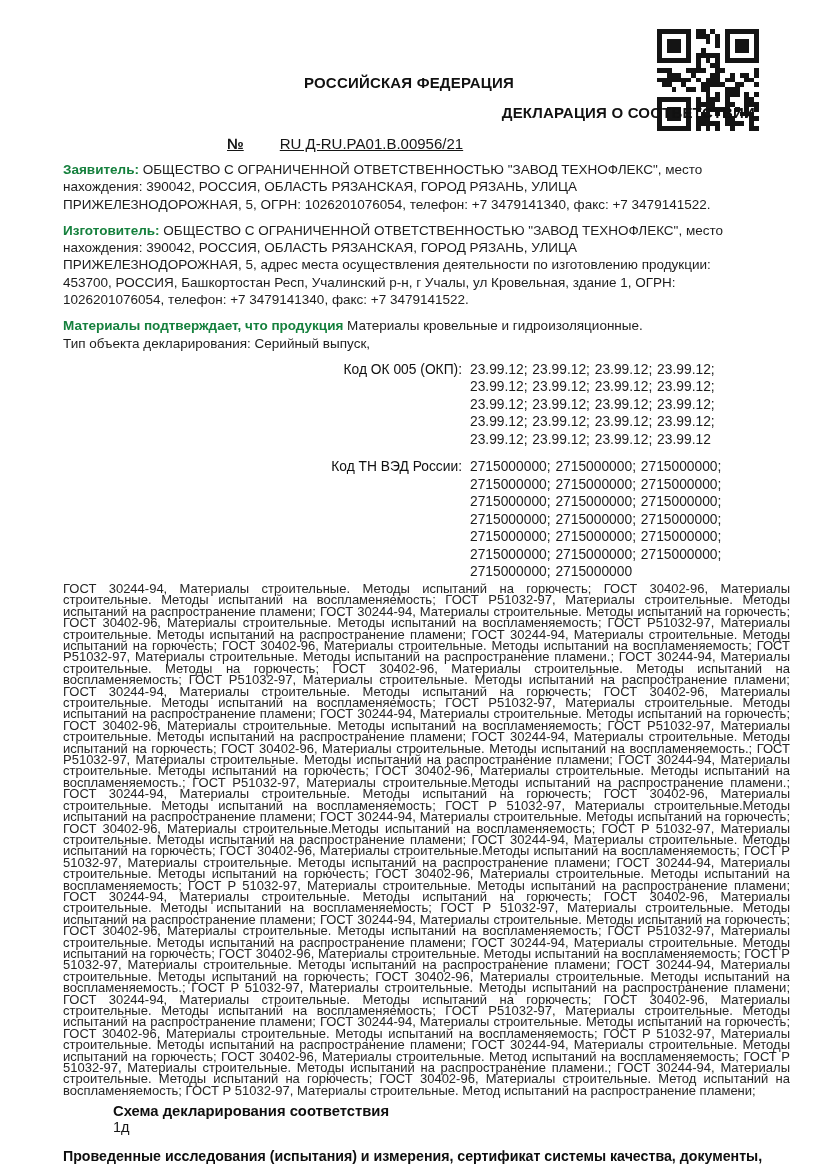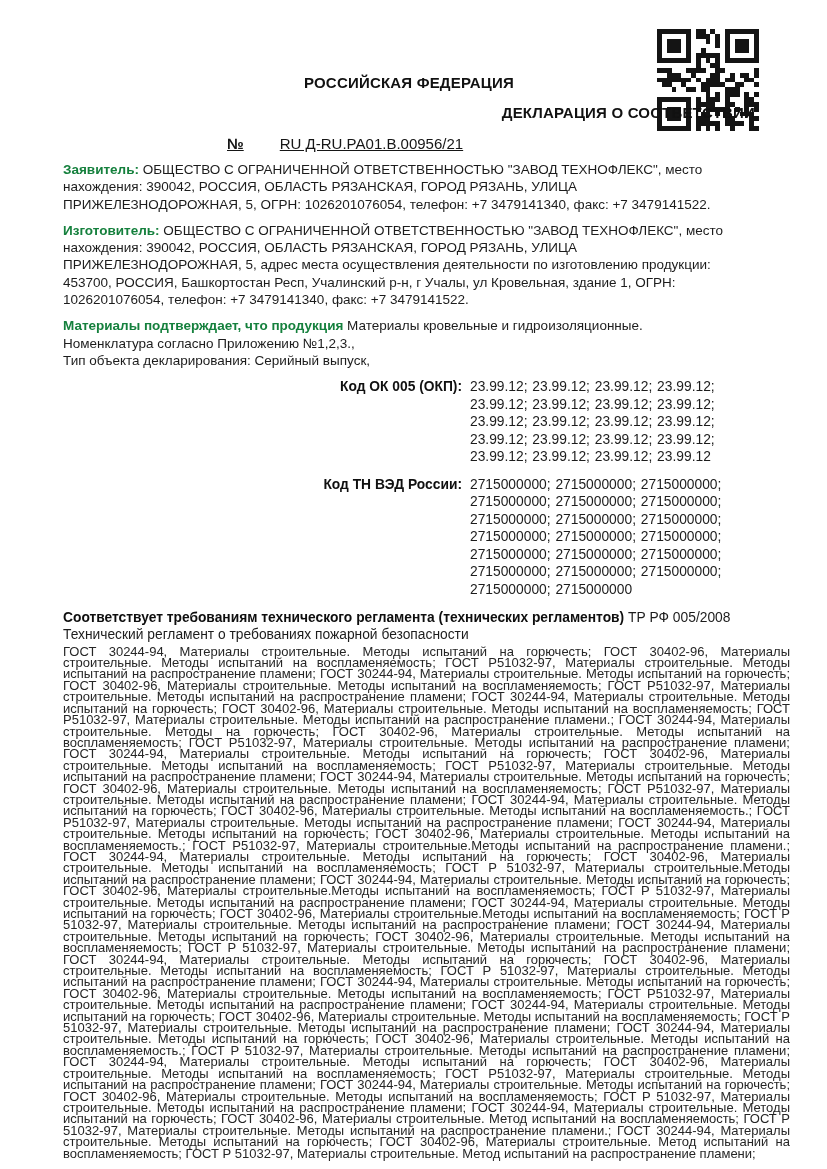--- a/index.html
+++ b/index.html
@@ -32,21 +32,21 @@
   p.para{
     margin:9px 0 0 0;width:692px;
     font-size:13.5px;line-height:17.3px;color:#1c1c1c;
   }
   p.para b{color:#15803d;}
   .sub-line{width:692px;font-size:13.5px;line-height:17.3px;color:#1c1c1c;}
   .codes{margin-top:9px;}
   .code-row{display:flex;margin-top:0;}
   .code-row + .code-row{margin-top:10px;}
   .code-label{
-    width:399px;text-align:right;font-weight:bold;
+    width:399px;text-align:right;font-weight:normal;
     font-size:13.8px;line-height:17.5px;color:#101010;flex:0 0 399px;
   }
   .code-values{
     margin-left:8px;width:300px;
     font-size:13.8px;line-height:17.5px;color:#1c1c1c;
     word-spacing:1px;
   }
   .compliance{
     margin:11px 0 0 0;width:727px;
     font-size:13.8px;line-height:17.2px;color:#1c1c1c;
@@ -323,35 +323,33 @@
 
   <div class="number-line">
     <span class="no">№</span><span>RU Д-RU.РА01.В.00956/21</span>
   </div>
 
   <p class="para"><b>Заявитель:</b> <span>ОБЩЕСТВО С ОГРАНИЧЕННОЙ ОТВЕТСТВЕННОСТЬЮ "ЗАВОД ТЕХНОФЛЕКС", место нахождения: 390042, РОССИЯ, ОБЛАСТЬ РЯЗАНСКАЯ, ГОРОД РЯЗАНЬ, УЛИЦА ПРИЖЕЛЕЗНОДОРОЖНАЯ, 5, ОГРН: 1026201076054, телефон: +7 3479141340, факс: +7 3479141522.</span></p>
 
   <p class="para"><b>Изготовитель:</b> <span>ОБЩЕСТВО С ОГРАНИЧЕННОЙ ОТВЕТСТВЕННОСТЬЮ "ЗАВОД ТЕХНОФЛЕКС", место нахождения: 390042, РОССИЯ, ОБЛАСТЬ РЯЗАНСКАЯ, ГОРОД РЯЗАНЬ, УЛИЦА ПРИЖЕЛЕЗНОДОРОЖНАЯ, 5, адрес места осуществления деятельности по изготовлению продукции: 453700, РОССИЯ, Башкортостан Респ, Учалинский р-н, г Учалы, ул Кровельная, здание 1, ОГРН: 1026201076054, телефон: +7 3479141340, факс: +7 3479141522.</span></p>
 
   <p class="para"><b>Материалы подтверждает, что продукция</b> <span>Материалы кровельные и гидроизоляционные.</span></p>
-  <div class="sub-line">Номенклатура согласно Приложению №1,2,3.,</div>
   <div class="sub-line">Тип объекта декларирования: Серийный выпуск,</div>
 
   <div class="codes">
     <div class="code-row">
       <div class="code-label">Код ОК 005 (ОКП):</div>
       <div class="code-values">23.99.12; 23.99.12; 23.99.12; 23.99.12; 23.99.12; 23.99.12; 23.99.12; 23.99.12; 23.99.12; 23.99.12; 23.99.12; 23.99.12; 23.99.12; 23.99.12; 23.99.12; 23.99.12; 23.99.12; 23.99.12; 23.99.12; 23.99.12</div>
     </div>
     <div class="code-row">
       <div class="code-label">Код ТН ВЭД России:</div>
       <div class="code-values">2715000000; 2715000000; 2715000000; 2715000000; 2715000000; 2715000000; 2715000000; 2715000000; 2715000000; 2715000000; 2715000000; 2715000000; 2715000000; 2715000000; 2715000000; 2715000000; 2715000000; 2715000000; 2715000000; 2715000000</div>
     </div>
   </div>
 
-  <p class="compliance"><b>Соответствует требованиям технического регламента (технических регламентов)</b> <span>ТР РФ 005/2008 Технический регламент о требованиях пожарной безопасности</span></p>
 
   <div class="standards">ГОСТ 30244-94, Материалы строительные. Методы испытаний на горючесть; ГОСТ 30402-96, Материалы строительные. Методы испытаний на воспламеняемость; ГОСТ Р51032-97, Материалы строительные. Методы испытаний на распространение пламени; ГОСТ 30244-94, Материалы строительные. Методы испытаний на горючесть; ГОСТ 30402-96, Материалы строительные. Методы испытаний на воспламеняемость; ГОСТ Р51032-97, Материалы строительные. Методы испытаний на распространение пламени; ГОСТ 30244-94, Материалы строительные. Методы испытаний на горючесть; ГОСТ 30402-96, Материалы строительные. Методы испытаний на воспламеняемость; ГОСТ Р51032-97, Материалы строительные. Методы испытаний на распространение пламени.; ГОСТ 30244-94, Материалы строительные. Методы на горючесть; ГОСТ 30402-96, Материалы строительные. Методы испытаний на воспламеняемость; ГОСТ Р51032-97, Материалы строительные. Методы испытаний на распространение пламени; ГОСТ 30244-94, Материалы строительные. Методы испытаний на горючесть; ГОСТ 30402-96, Материалы строительные. Методы испытаний на воспламеняемость; ГОСТ Р51032-97, Материалы строительные. Методы испытаний на распространение пламени; ГОСТ 30244-94, Материалы строительные. Методы испытаний на горючесть; ГОСТ 30402-96, Материалы строительные. Методы испытаний на воспламеняемость; ГОСТ Р51032-97, Материалы строительные. Методы испытаний на распространение пламени; ГОСТ 30244-94, Материалы строительные. Методы испытаний на горючесть; ГОСТ 30402-96, Материалы строительные. Методы испытаний на воспламеняемость.; ГОСТ Р51032-97, Материалы строительные. Методы испытаний на распространение пламени; ГОСТ 30244-94, Материалы строительные. Методы испытаний на горючесть; ГОСТ 30402-96, Материалы строительные. Методы испытаний на воспламеняемость.; ГОСТ Р51032-97, Материалы строительные.Методы испытаний на распространение пламени.; ГОСТ 30244-94, Материалы строительные. Методы испытаний на горючесть; ГОСТ 30402-96, Материалы строительные. Методы испытаний на воспламеняемость; ГОСТ Р 51032-97, Материалы строительные.Методы испытаний на распространение пламени; ГОСТ 30244-94, Материалы строительные. Методы испытаний на горючесть; ГОСТ 30402-96, Материалы строительные.Методы испытаний на воспламеняемость; ГОСТ Р 51032-97, Материалы строительные. Методы испытаний на распространение пламени; ГОСТ 30244-94, Материалы строительные. Методы испытаний на горючесть; ГОСТ 30402-96, Материалы строительные.Методы испытаний на воспламеняемость; ГОСТ Р 51032-97, Материалы строительные. Методы испытаний на распространение пламени; ГОСТ 30244-94, Материалы строительные. Методы испытаний на горючесть; ГОСТ 30402-96, Материалы строительные. Методы испытаний на воспламеняемость; ГОСТ Р 51032-97, Материалы строительные. Методы испытаний на распространение пламени; ГОСТ 30244-94, Материалы строительные. Методы испытаний на горючесть; ГОСТ 30402-96, Материалы строительные. Методы испытаний на воспламеняемость; ГОСТ Р 51032-97, Материалы строительные. Методы испытаний на распространение пламени; ГОСТ 30244-94, Материалы строительные. Методы испытаний на горючесть; ГОСТ 30402-96, Материалы строительные. Методы испытаний на воспламеняемость; ГОСТ Р51032-97, Материалы строительные. Методы испытаний на распространение пламени; ГОСТ 30244-94, Материалы строительные. Методы испытаний на горючесть; ГОСТ 30402-96, Материалы строительные. Методы испытаний на воспламеняемость; ГОСТ Р 51032-97, Материалы строительные. Методы испытаний на распространение пламени; ГОСТ 30244-94, Материалы строительные. Методы испытаний на горючесть; ГОСТ 30402-96, Материалы строительные. Методы испытаний на воспламеняемость.; ГОСТ Р 51032-97, Материалы строительные. Методы испытаний на распространение пламени; ГОСТ 30244-94, Материалы строительные. Методы испытаний на горючесть; ГОСТ 30402-96, Материалы строительные. Методы испытаний на воспламеняемость; ГОСТ Р51032-97, Материалы строительные. Методы испытаний на распространение пламени; ГОСТ 30244-94, Материалы строительные. Методы испытаний на горючесть; ГОСТ 30402-96, Материалы строительные. Методы испытаний на воспламеняемость; ГОСТ Р 51032-97, Материалы строительные. Методы испытаний на распространение пламени; ГОСТ 30244-94, Материалы строительные. Методы испытаний на горючесть; ГОСТ 30402-96, Материалы строительные. Метод испытаний на воспламеняемость; ГОСТ Р 51032-97, Материалы строительные. Методы испытаний на распространение пламени.; ГОСТ 30244-94, Материалы строительные. Методы испытаний на горючесть; ГОСТ 30402-96, Материалы строительные. Метод испытаний на воспламеняемость; ГОСТ Р 51032-97, Материалы строительные. Метод испытаний на распространение пламени;</div>
 
   <div class="scheme-row">
     <span class="scheme-label">Схема декларирования соответствия</span>
     <span class="scheme-value">1д</span>
   </div>
 
   <p class="basis">Проведенные исследования (испытания) и измерения, сертификат системы качества, документы, послужившие основанием для подтверждения соответствия</p>
 

